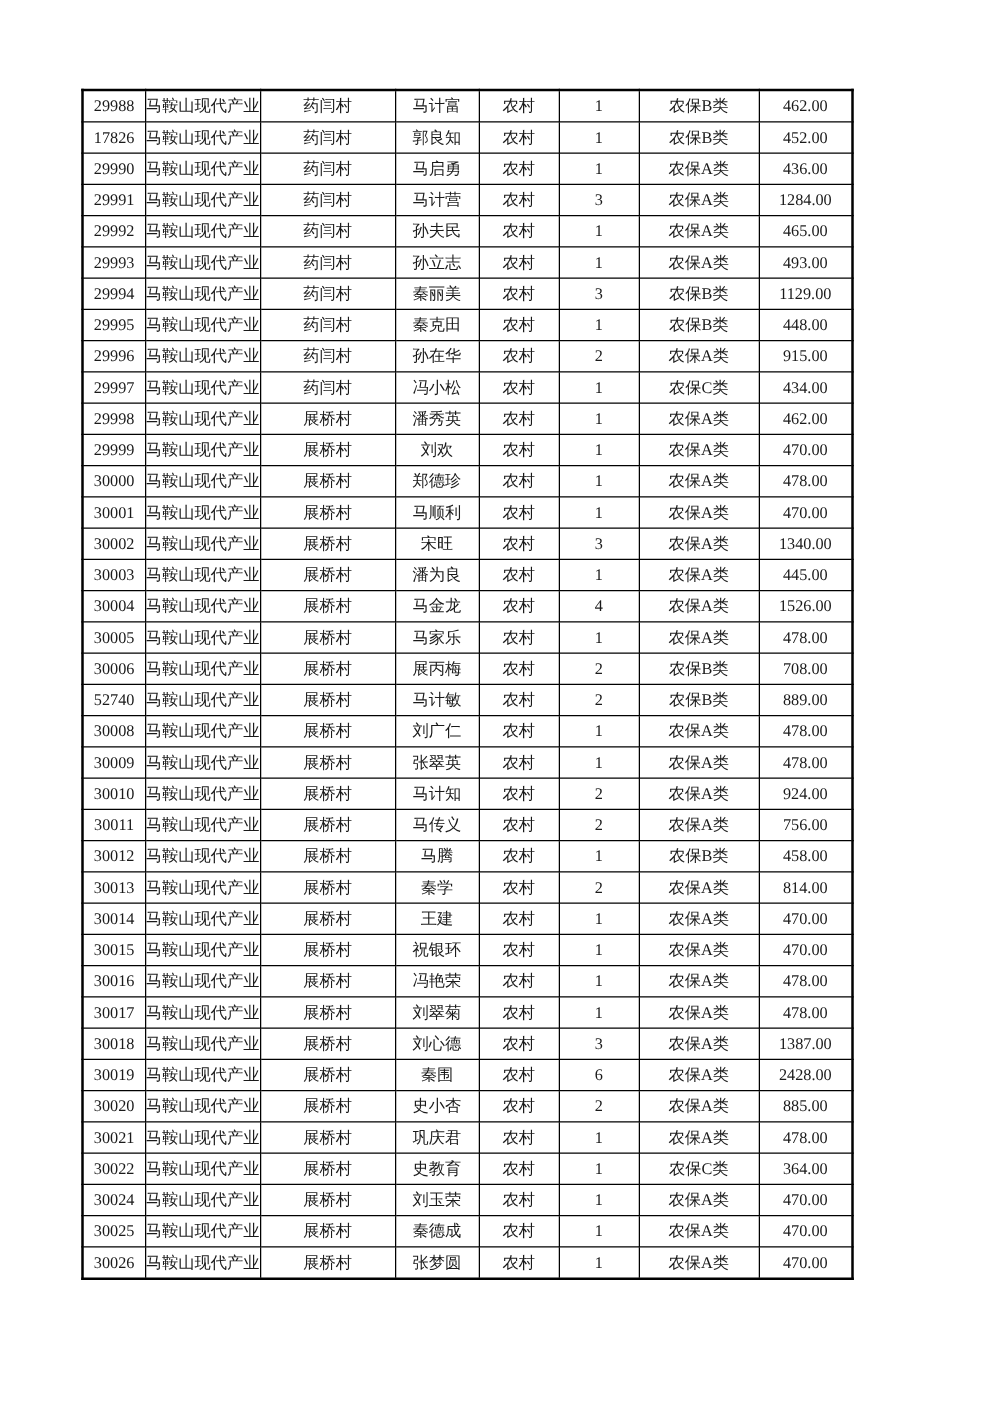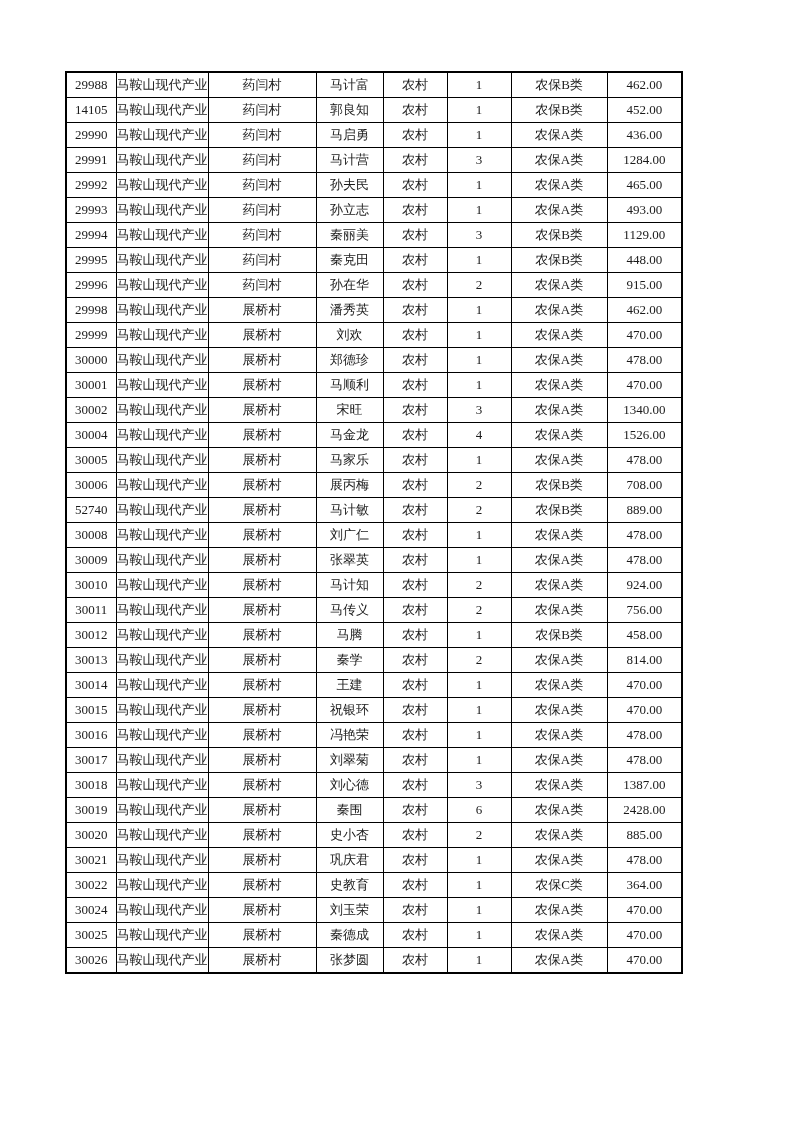--- a/index.html
+++ b/index.html
@@ -68,21 +68,21 @@
           <td class="c0">29988</td>
           <td class="c1">马鞍山现代产业</td>
           <td class="c2">药闫村</td>
           <td class="c3">马计富</td>
           <td class="c4">农村</td>
           <td class="c5">1</td>
           <td class="c6">农保B类</td>
           <td class="c7">462.00</td>
         </tr>
         <tr>
-          <td class="c0">14105</td>
+          <td class="c0">17826</td>
           <td class="c1">马鞍山现代产业</td>
           <td class="c2">药闫村</td>
           <td class="c3">郭良知</td>
           <td class="c4">农村</td>
           <td class="c5">1</td>
           <td class="c6">农保B类</td>
           <td class="c7">452.00</td>
         </tr>
         <tr>
           <td class="c0">29990</td>
@@ -148,20 +148,30 @@
           <td class="c0">29996</td>
           <td class="c1">马鞍山现代产业</td>
           <td class="c2">药闫村</td>
           <td class="c3">孙在华</td>
           <td class="c4">农村</td>
           <td class="c5">2</td>
           <td class="c6">农保A类</td>
           <td class="c7">915.00</td>
         </tr>
         <tr>
+          <td class="c0">29997</td>
+          <td class="c1">马鞍山现代产业</td>
+          <td class="c2">药闫村</td>
+          <td class="c3">冯小松</td>
+          <td class="c4">农村</td>
+          <td class="c5">1</td>
+          <td class="c6">农保C类</td>
+          <td class="c7">434.00</td>
+        </tr>
+        <tr>
           <td class="c0">29998</td>
           <td class="c1">马鞍山现代产业</td>
           <td class="c2">展桥村</td>
           <td class="c3">潘秀英</td>
           <td class="c4">农村</td>
           <td class="c5">1</td>
           <td class="c6">农保A类</td>
           <td class="c7">462.00</td>
         </tr>
         <tr>
@@ -196,20 +206,30 @@
         </tr>
         <tr>
           <td class="c0">30002</td>
           <td class="c1">马鞍山现代产业</td>
           <td class="c2">展桥村</td>
           <td class="c3">宋旺</td>
           <td class="c4">农村</td>
           <td class="c5">3</td>
           <td class="c6">农保A类</td>
           <td class="c7">1340.00</td>
+        </tr>
+        <tr>
+          <td class="c0">30003</td>
+          <td class="c1">马鞍山现代产业</td>
+          <td class="c2">展桥村</td>
+          <td class="c3">潘为良</td>
+          <td class="c4">农村</td>
+          <td class="c5">1</td>
+          <td class="c6">农保A类</td>
+          <td class="c7">445.00</td>
         </tr>
         <tr>
           <td class="c0">30004</td>
           <td class="c1">马鞍山现代产业</td>
           <td class="c2">展桥村</td>
           <td class="c3">马金龙</td>
           <td class="c4">农村</td>
           <td class="c5">4</td>
           <td class="c6">农保A类</td>
           <td class="c7">1526.00</td>

